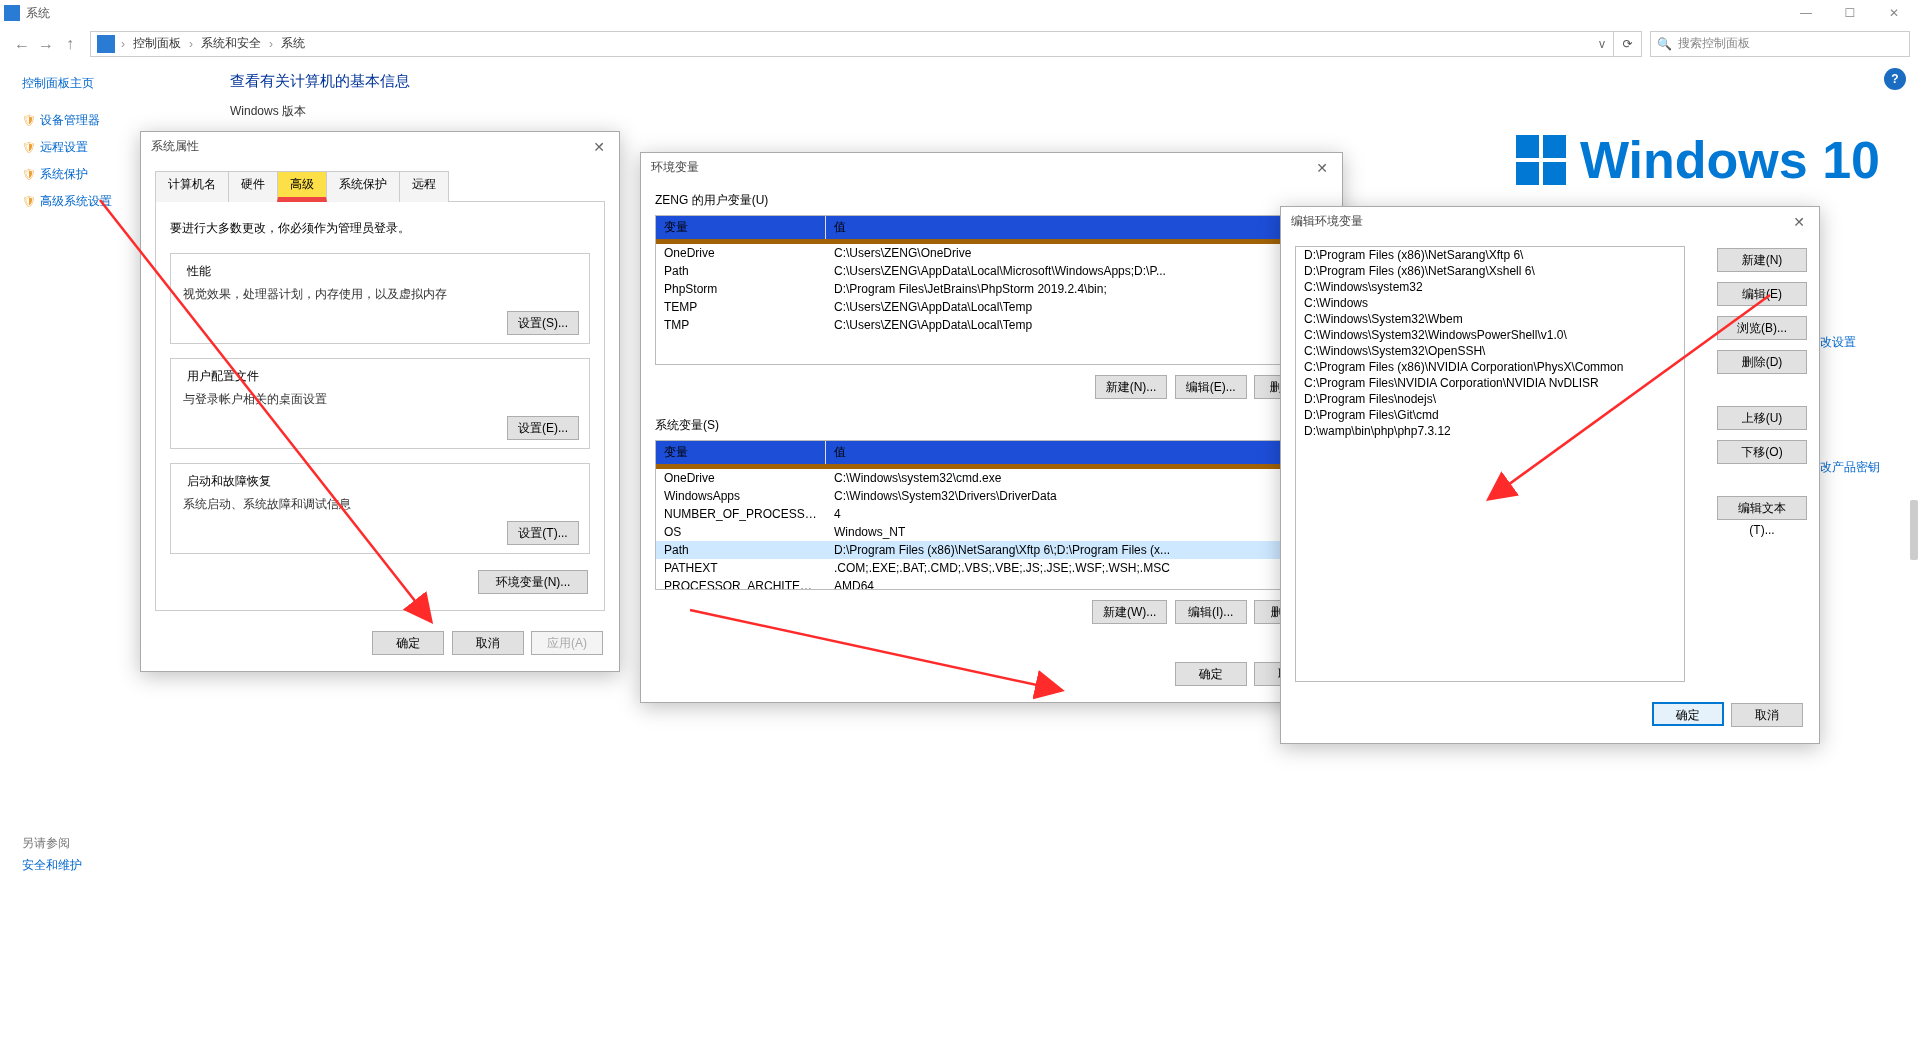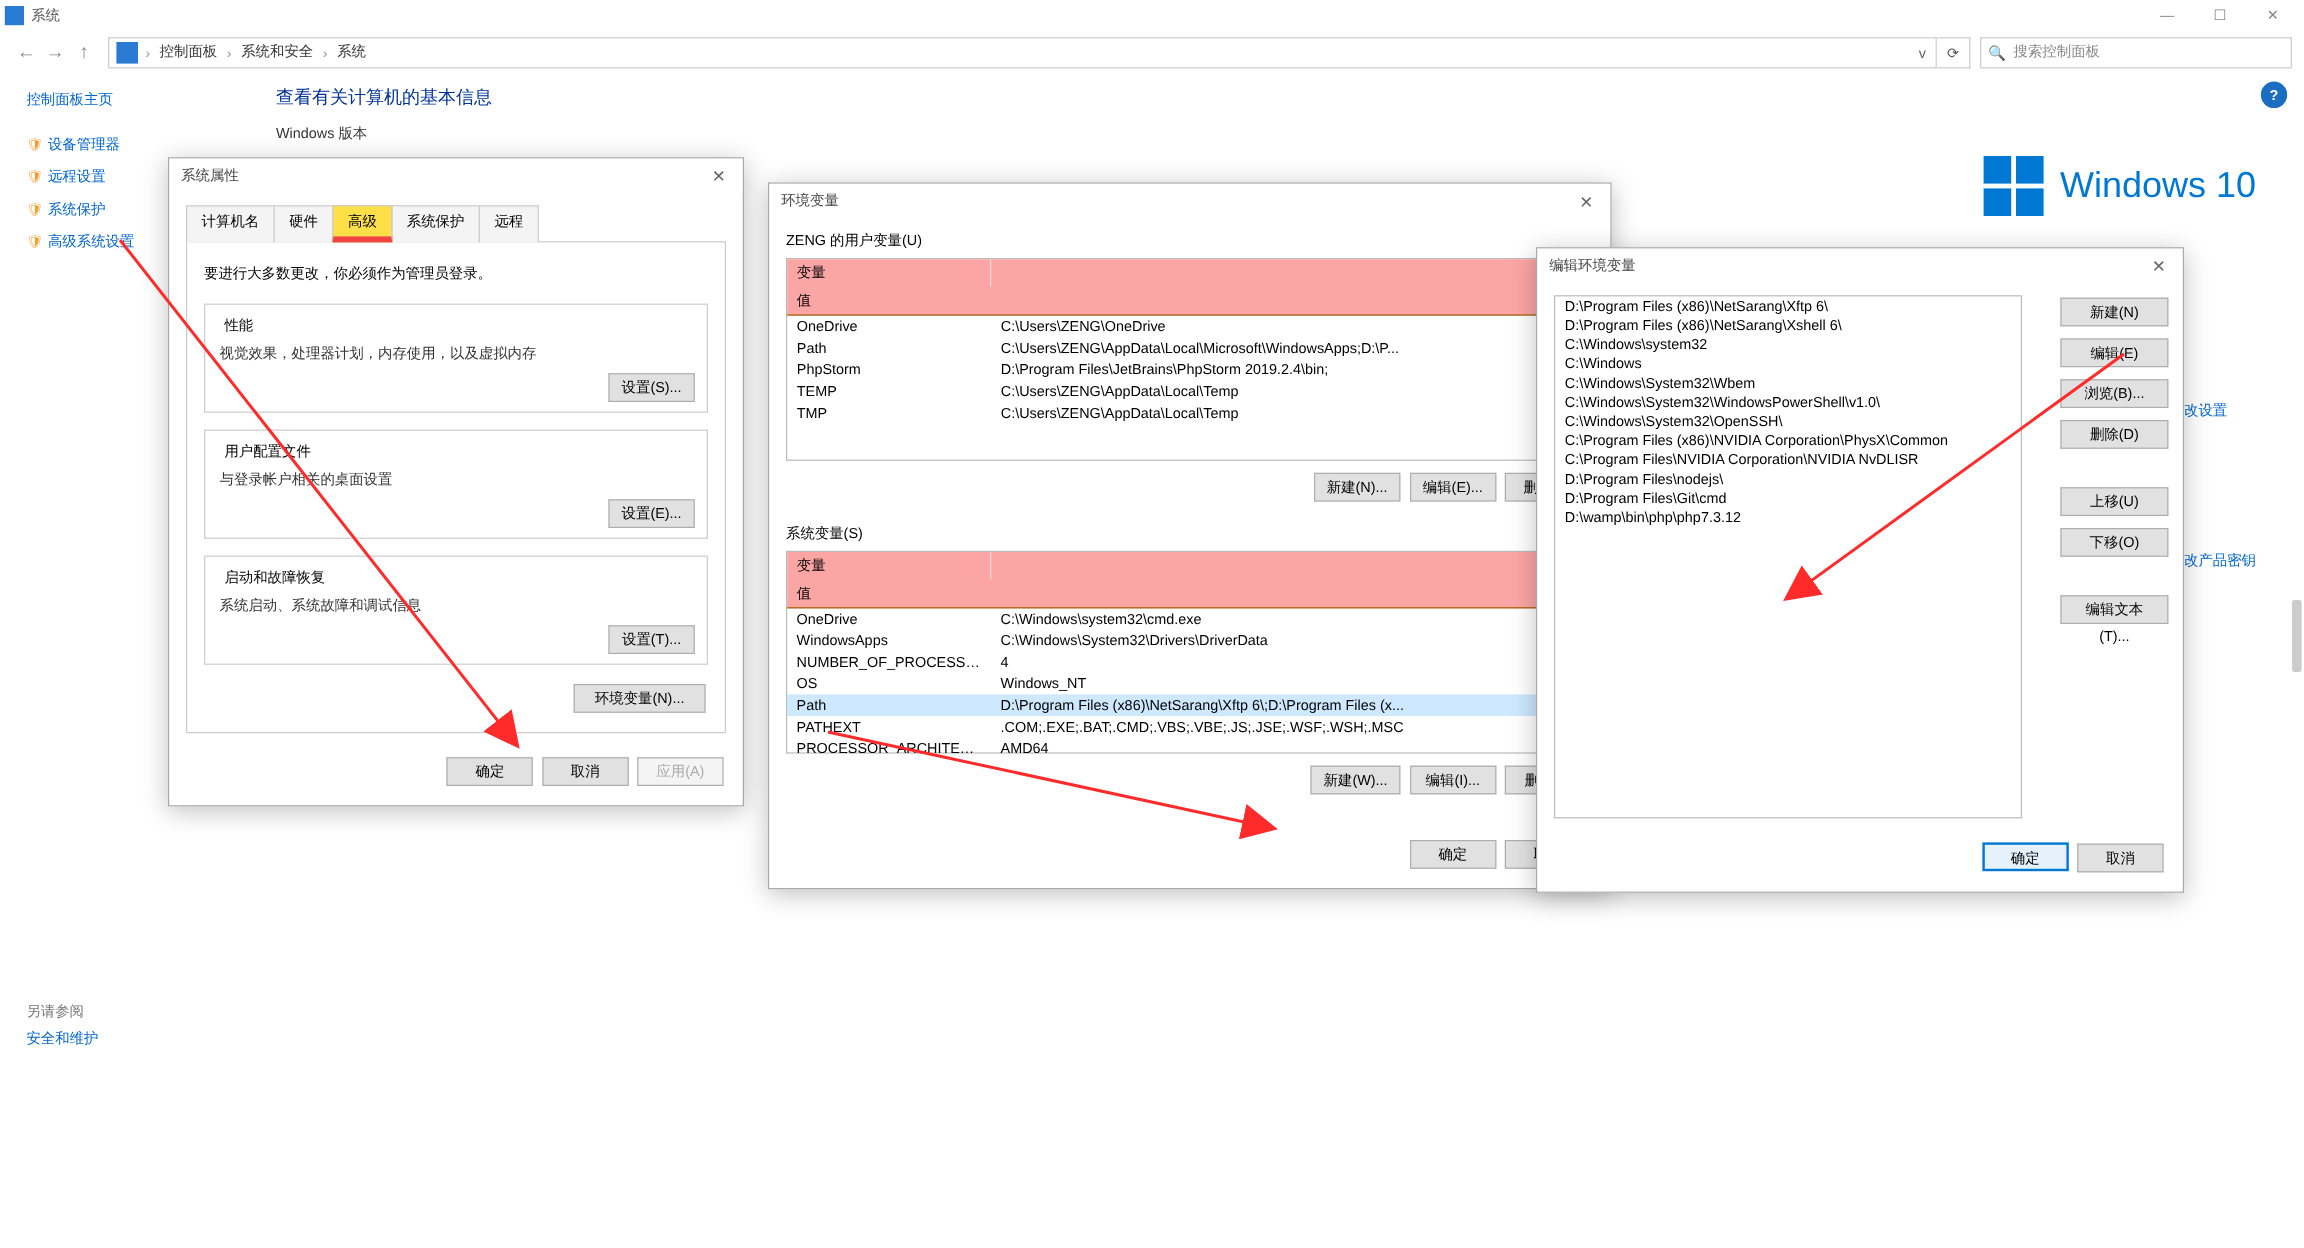--- a/index.html
+++ b/index.html
@@ -35,21 +35,21 @@
 
 
 .content { flex: 1; position: relative; padding: 12px 30px; }
 .content h2 { color: #003399; font-weight: normal; font-size: 15px; margin-bottom: 12px; }
 .content .sub { color: #333; }
 
 .rightside { position: absolute; right: 40px; top: 0; text-align: right; }
 .win10 { display: flex; align-items: center; margin-top: 70px; }
 .win10 .logo { width: 50px; height: 50px; display: grid; grid-template: 1fr 1fr / 1fr 1fr; gap: 4px; margin-right: 14px; }
 .win10 .logo div { background: #0078d4; }
-.win10 .txt { font-size: 30px; color: #0078d4; font-weight: 400; }
+.win10 .txt { font-size: 52px; color: #0078d4; font-weight: 700; }
 .rlinks { position: absolute; right: 40px; top: 270px; }
 .rlinks a { display: block; color: #0066cc; padding: 4px 0; }
 .rlinks a::before { content: "🛡"; color: #f0a030; margin-right: 4px; font-size: 11px; }
 .rlinks a:nth-child(2) { margin-top: 100px; }
 
 .helpicon { position: absolute; right: 14px; top: 8px; width: 22px; height: 22px; border-radius: 50%; background: #1b6dc1; color: #fff; text-align: center; line-height: 22px; font-weight: bold; }
 
 
 .dialog { position: absolute; background: #fff; border: 1px solid #aaa; box-shadow: 0 4px 20px rgba(0,0,0,.25); }
 .dialog .dtitle { display: flex; align-items: center; padding: 6px 10px; }
@@ -69,21 +69,21 @@
 .sp-group { border: 1px solid #ccc; padding: 10px 12px 40px; margin-top: 14px; position: relative; }
 .sp-grouplabel { position: relative; background: #fff; display: inline-block; padding: 0 4px; }
 .sp-group .dbtns { position: absolute; right: 8px; bottom: 6px; padding: 0; }
 .sp-note { margin: 4px 0 10px; }
 .sp-text { color: #333; margin-top: 6px; }
 
 
 .ev-section { margin-bottom: 16px; }
 .ev-label { margin-bottom: 6px; }
 .ev-table { border: 1px solid #bbb; width: 100%; }
-.ev-head { display: flex; border-bottom: 1px solid #a16207; background: #fca5a5; flex-direction: column; }
+.ev-head { display: flex; border-bottom: 5px solid #a16207; background: #1d4ed8; }
 .ev-head div { padding: 3px 8px; border-right: 1px solid #ddd; }
 .ev-body { height: 120px; overflow-y: auto; }
 .ev-row { display: flex; padding: 1px 0; }
 .ev-row.sel { background: #cde8ff; }
 .ev-row div { padding: 1px 8px; white-space: nowrap; overflow: hidden; text-overflow: ellipsis; }
 .ev-col1 { width: 170px; }
 .ev-col2 { flex: 1; }
 .ev-btns { text-align: right; margin-top: 8px; }
 
 

